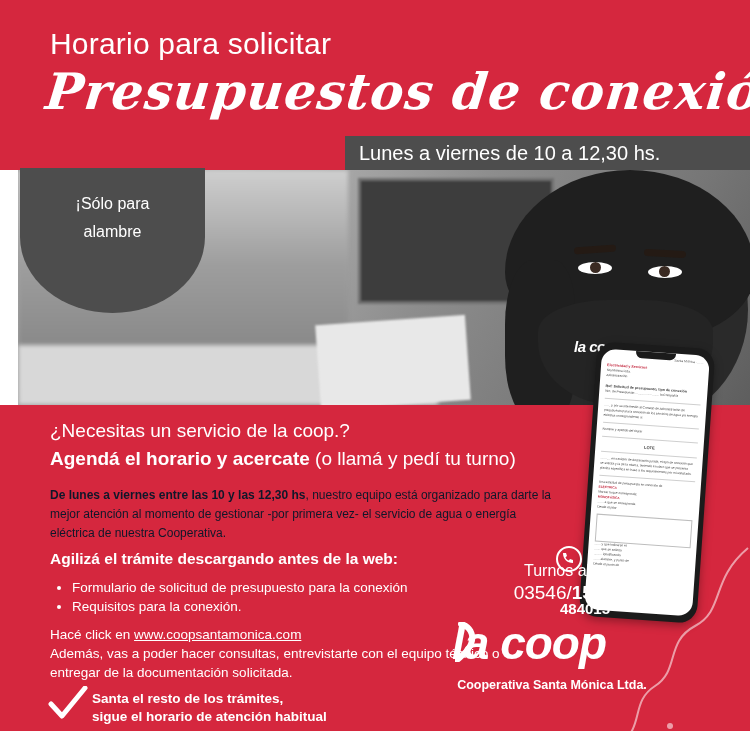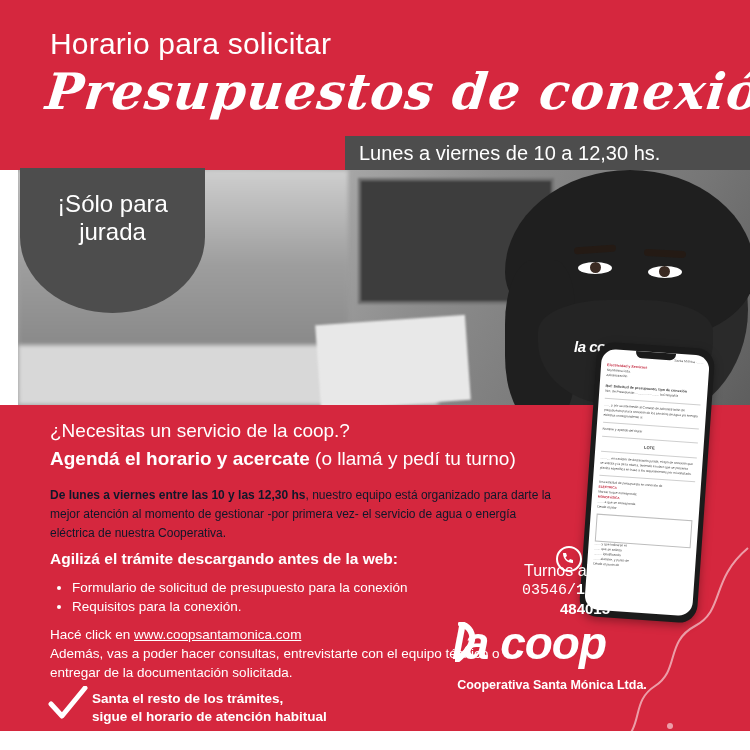--- a/index.html
+++ b/index.html
@@ -112,21 +112,21 @@
   .brow.r{left:626px;top:80px;transform:rotate(3deg);}
 
   
   .circle-note{
     position:absolute;left:20px;top:168px;width:185px;height:145px;
     background:#4d4d4d;
     border-radius:0 0 95px 95px / 0 0 78px 78px;
   }
   .circle-note .t{
     position:absolute;left:0;top:22px;width:185px;text-align:center;
-    color:#ffffff;font-size:24px;line-height:28px;font-weight:400;
+    color:#ffffff;font-size:16px;line-height:28px;font-weight:400;
   }
 
   
   .body-band{
     position:absolute;left:0;top:405px;width:750px;height:345px;
     background:#d5273e;
   }
   .squiggle{
     position:absolute;right:0;bottom:0;width:230px;height:210px;
     opacity:.55;
@@ -207,21 +207,21 @@
     position:absolute;left:556px;top:546px;width:22px;height:22px;
     border:2px solid #ffffff;border-radius:50%;
   }
   .phone-icon svg{position:absolute;left:3px;top:3px;}
   .turnos-l{
     position:absolute;left:524px;top:562px;width:125px;text-align:left;
     color:#ffffff;font-size:16px;
   }
   .turnos-n1{
     position:absolute;left:500px;top:582px;width:170px;text-align:center;
-    color:#ffffff;font-size:15px;font-family:Liberation Mono, monospace;
+    color:#ffffff;font-size:19px;
   }
   .turnos-n1 b{font-weight:700;}
   .turnos-n2{
     position:absolute;left:500px;top:600px;width:170px;text-align:center;
     color:#ffffff;font-size:15px;font-weight:700;
   }
 
   
   .logo{
     position:absolute;left:452px;top:618px;width:190px;height:50px;
@@ -264,21 +264,21 @@
     <div class="eye r"></div>
     <div class="eye-p l"></div>
     <div class="eye-p r"></div>
     <div class="mask"></div>
     <div class="mask-logo">la coop</div>
   </div>
 
   <div class="circle-note">
     <div class="t">
       <div>¡Sólo para</div>
-      <div>jurada</div>
+      <div>alambre</div>
     </div>
   </div>
 
   <div class="body-band">
     <svg class="squiggle" viewBox="0 0 230 210">
       <path d="M228 8 C 190 40, 205 70, 175 86 C 145 102, 160 130, 135 146 C 110 162, 125 186, 100 204" fill="none" stroke="#ffffff" stroke-width="2"></path>
       <circle cx="150" cy="186" r="3" fill="#ffffff"></circle>
     </svg>
   </div>
 

